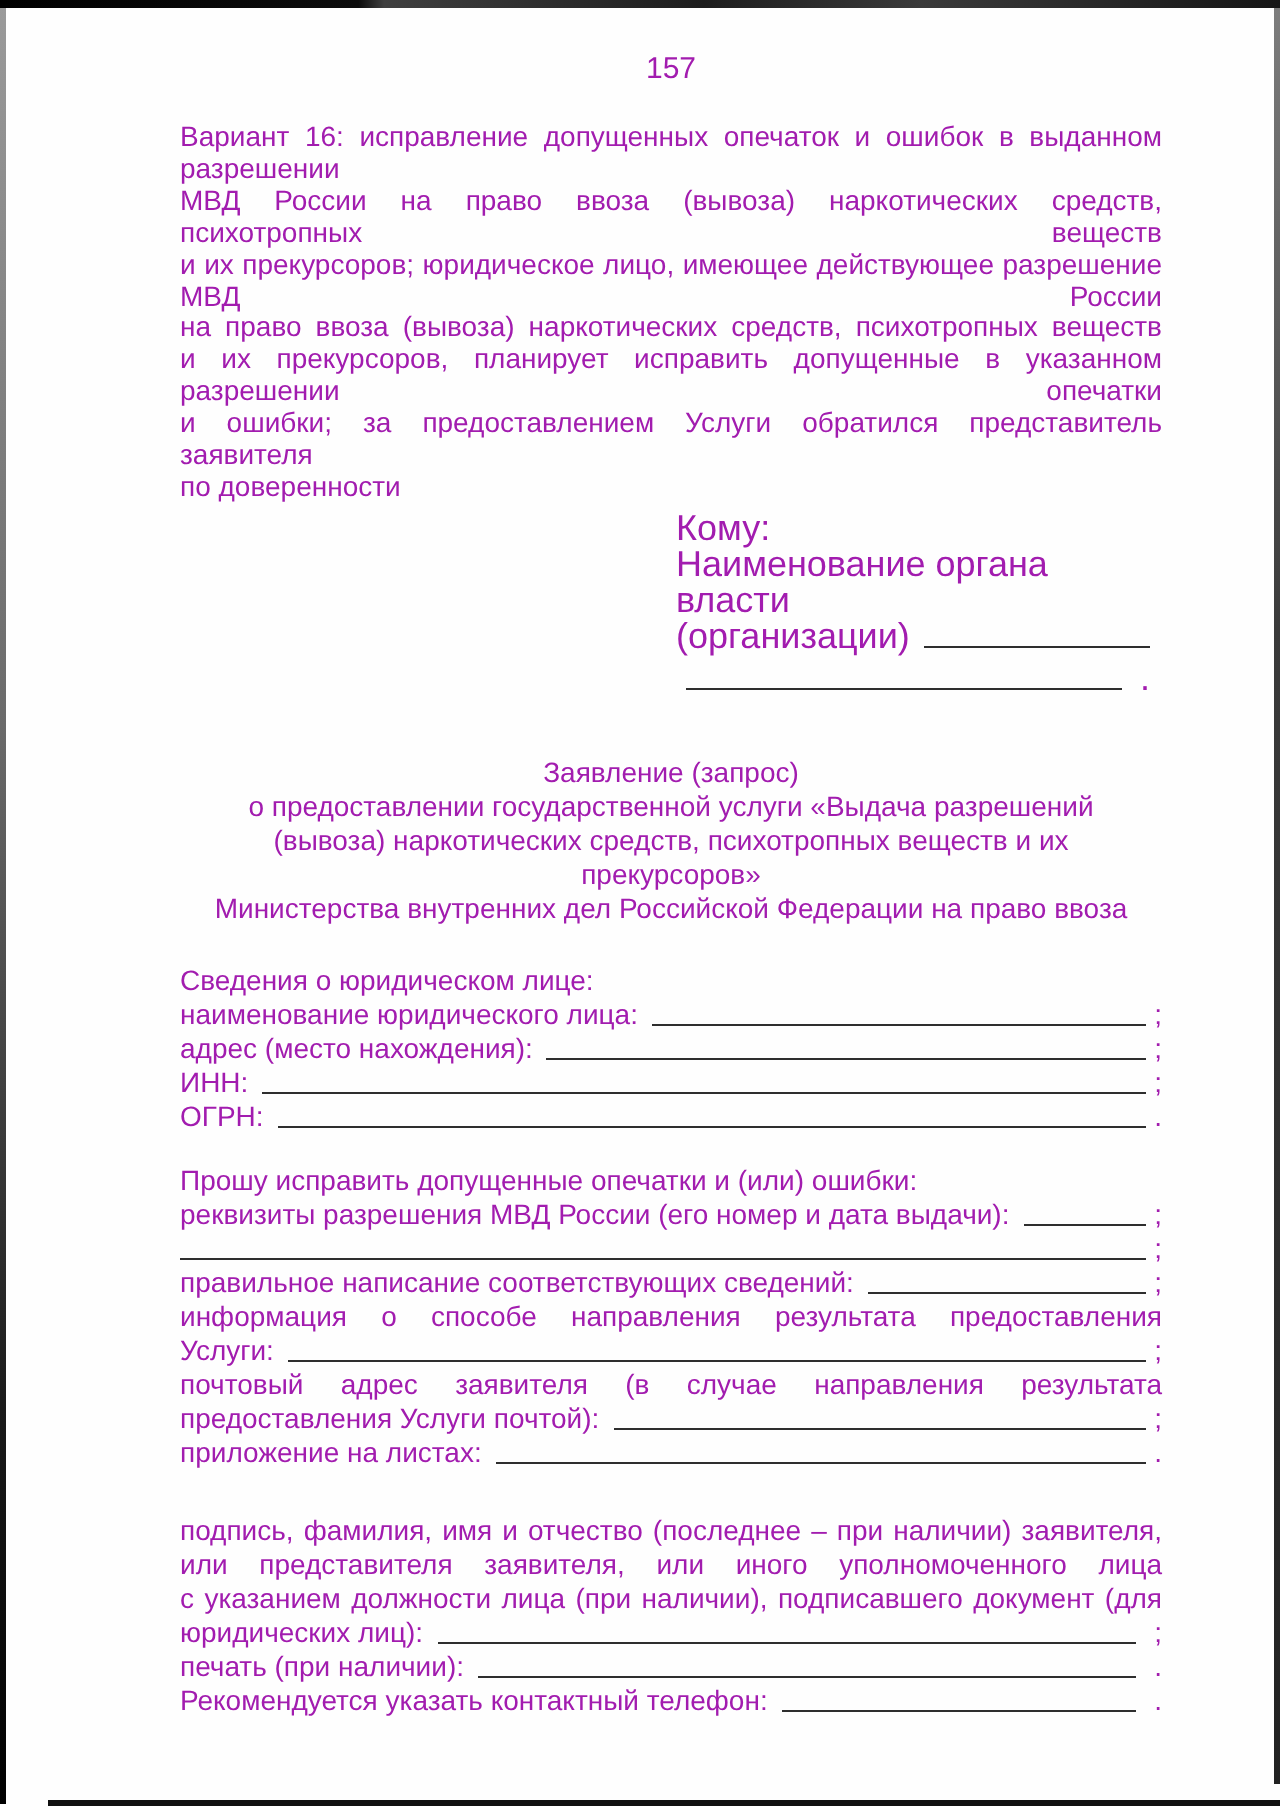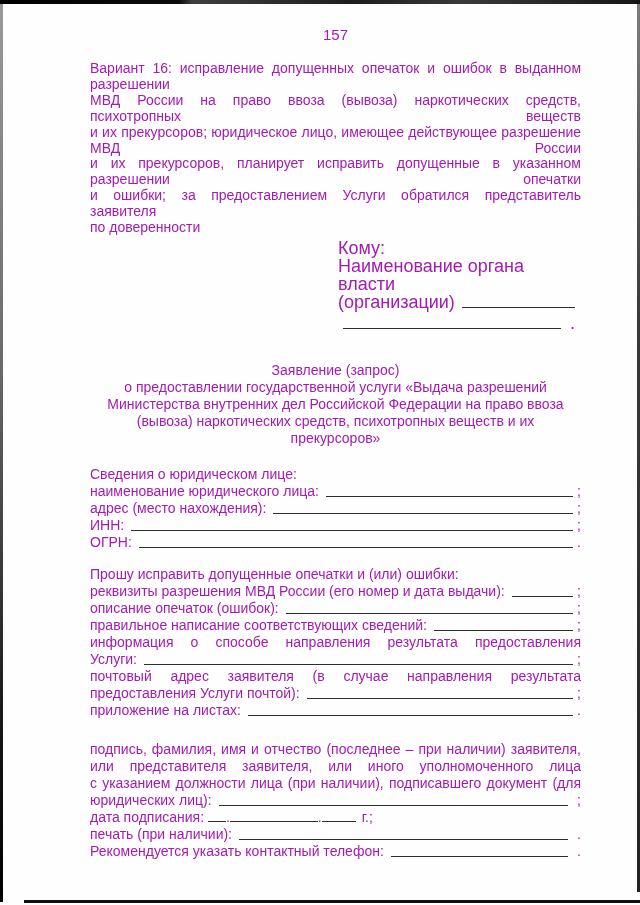--- a/index.html
+++ b/index.html
@@ -62,20 +62,21 @@
   <div class="edge-bottom"></div>
 
   <div class="content">
 
     <div class="pagenum">157</div>
 
     <div class="intro">
       <div class="jline">Вариант 16: исправление допущенных опечаток и ошибок в выданном разрешении</div>
       <div class="jline">МВД России на право ввоза (вывоза) наркотических средств, психотропных веществ</div>
       <div class="jline">и их прекурсоров; юридическое лицо, имеющее действующее разрешение МВД России</div>
+      <div class="jline">на право ввоза (вывоза) наркотических средств, психотропных веществ</div>
       <div class="jline">и их прекурсоров, планирует исправить допущенные в указанном разрешении опечатки</div>
       <div class="jline">и ошибки; за предоставлением Услуги обратился представитель заявителя</div>
       <div class="nline">по доверенности</div>
     </div>
 
     <div class="addressee">
       <div>Кому:</div>
       <div>Наименование органа власти</div>
       <div class="frow">
         <span class="flabel">(организации)</span>
@@ -83,22 +84,22 @@
       </div>
       <div class="frow l4">
         <span class="blank"></span>
         <span class="punct sp">.</span>
       </div>
     </div>
 
     <div class="title">
       <div>Заявление (запрос)</div>
       <div>о предоставлении государственной услуги «Выдача разрешений</div>
+      <div>(вывоза) наркотических средств, психотропных веществ и их прекурсоров»</div>
       <div>Министерства внутренних дел Российской Федерации на право ввоза</div>
-      <div>(вывоза) наркотических средств, психотропных веществ и их прекурсоров»</div>
     </div>
 
     <div class="section sec1">
       <div>Сведения о юридическом лице:</div>
       <div class="frow">
         <span class="flabel">наименование юридического лица:</span>
         <span class="blank"></span>
         <span class="punct">;</span>
       </div>
       <div class="frow">
@@ -119,21 +120,20 @@
     </div>
 
     <div class="section sec2">
       <div>Прошу исправить допущенные опечатки и (или) ошибки:</div>
       <div class="frow">
         <span class="flabel">реквизиты разрешения МВД России (его номер и дата выдачи):</span>
         <span class="blank"></span>
         <span class="punct">;</span>
       </div>
       <div class="frow">
-        <span class="flabel">описание опечаток (ошибок):</span>
         <span class="blank"></span>
         <span class="punct">;</span>
       </div>
       <div class="frow">
         <span class="flabel">правильное написание соответствующих сведений:</span>
         <span class="blank"></span>
         <span class="punct">;</span>
       </div>
       <div class="jline">информация о способе направления результата предоставления</div>
       <div class="frow">
@@ -156,24 +156,20 @@
 
     <div class="section sec3">
       <div class="jline">подпись, фамилия, имя и отчество (последнее – при наличии) заявителя,</div>
       <div class="jline">или представителя заявителя, или иного уполномоченного лица</div>
       <div class="jline">с указанием должности лица (при наличии), подписавшего документ (для</div>
       <div class="frow">
         <span class="flabel">юридических лиц):</span>
         <span class="blank"></span>
         <span class="punct sp">;</span>
       </div>
-      <div class="daterow">
-        <span>дата подписания:</span>
-        <span class="bseg b18"></span><span>.</span><span class="bseg b88"></span><span>.</span><span class="bseg b34"></span><span class="dsuffix">г.;</span>
-      </div>
       <div class="frow">
         <span class="flabel">печать (при наличии):</span>
         <span class="blank"></span>
         <span class="punct sp">.</span>
       </div>
       <div class="frow">
         <span class="flabel">Рекомендуется указать контактный телефон:</span>
         <span class="blank"></span>
         <span class="punct sp">.</span>
       </div>

